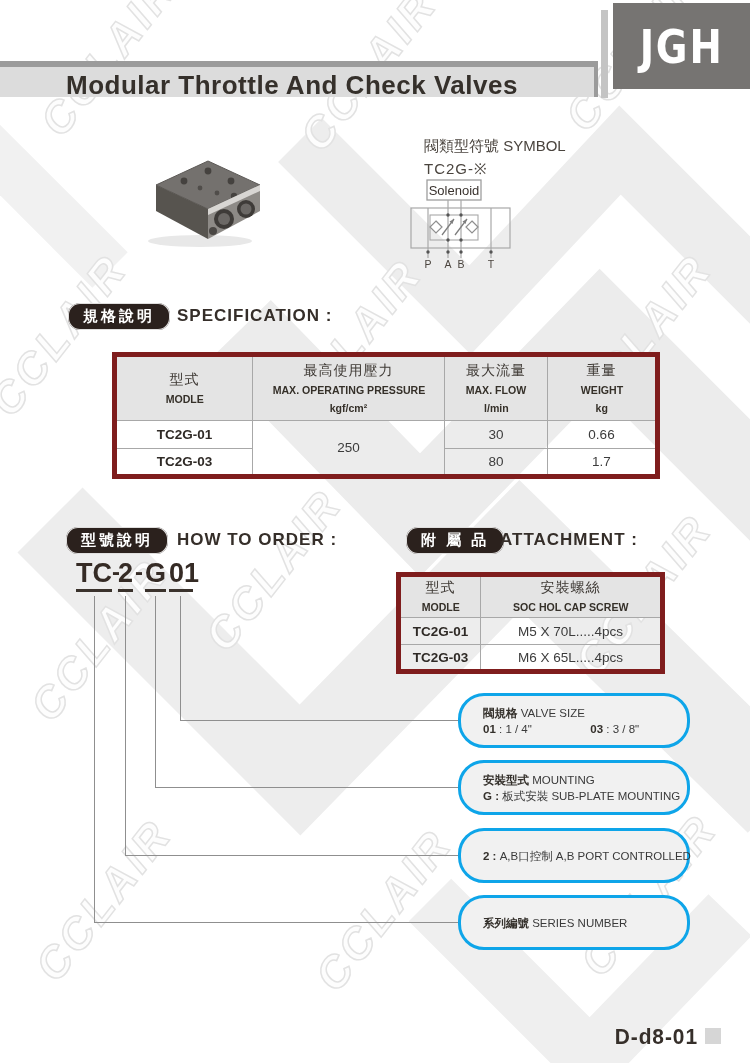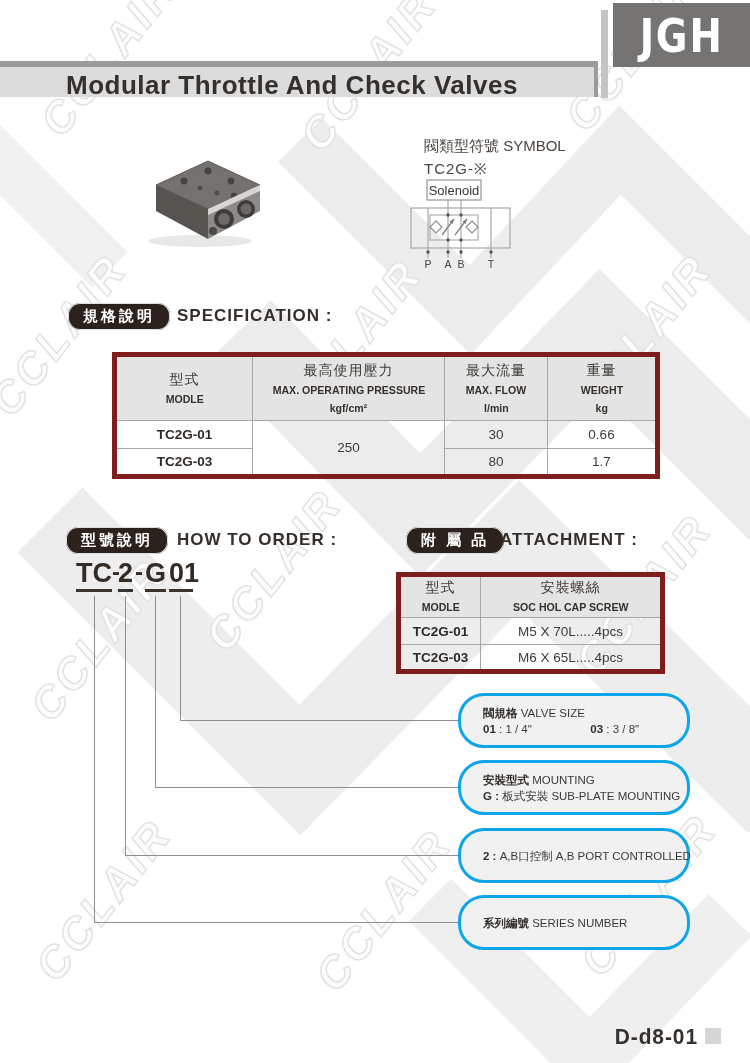--- a/index.html
+++ b/index.html
@@ -14,21 +14,21 @@
       transform:rotate(-52deg);transform-origin:0 50%;white-space:nowrap;user-select:none;}
 
   .z{position:absolute;z-index:2;}
 
   
   .title-zh{left:56px;top:24px;font-size:29px;font-weight:bold;color:#4a433d;letter-spacing:3px;}
   .bar-mid{left:0;top:61px;width:598px;height:6px;background:#9b9b9b;}
   .band{left:0;top:67px;width:594px;height:30px;background:#dcdcdc;border-right:4px solid #9b9b9b;}
   .title-en{left:66px;top:70px;font-size:26px;font-weight:bold;color:#35302b;letter-spacing:.5px;}
   .vbar{left:601px;top:10px;width:7px;height:88px;background:#c4c4c4;}
-  .logo-box{left:613px;top:3px;width:137px;height:64px;background:#767472;
+  .logo-box{left:613px;top:3px;width:137px;height:86px;background:#767472;
             display:flex;align-items:center;justify-content:center;}
   .logo-text{color:#fff;font-size:42px;font-weight:bold;font-family:"DejaVu Sans",sans-serif;
              transform:scaleY(1.12) scaleX(.92);letter-spacing:2px;}
 
   
   .sym-title{left:424px;top:137px;font-size:15px;color:#4a443e;}
   .sym-model{left:424px;top:158px;font-size:15px;color:#4a443e;letter-spacing:1px;}
 
   
   .pill{display:inline-flex;align-items:center;justify-content:center;

